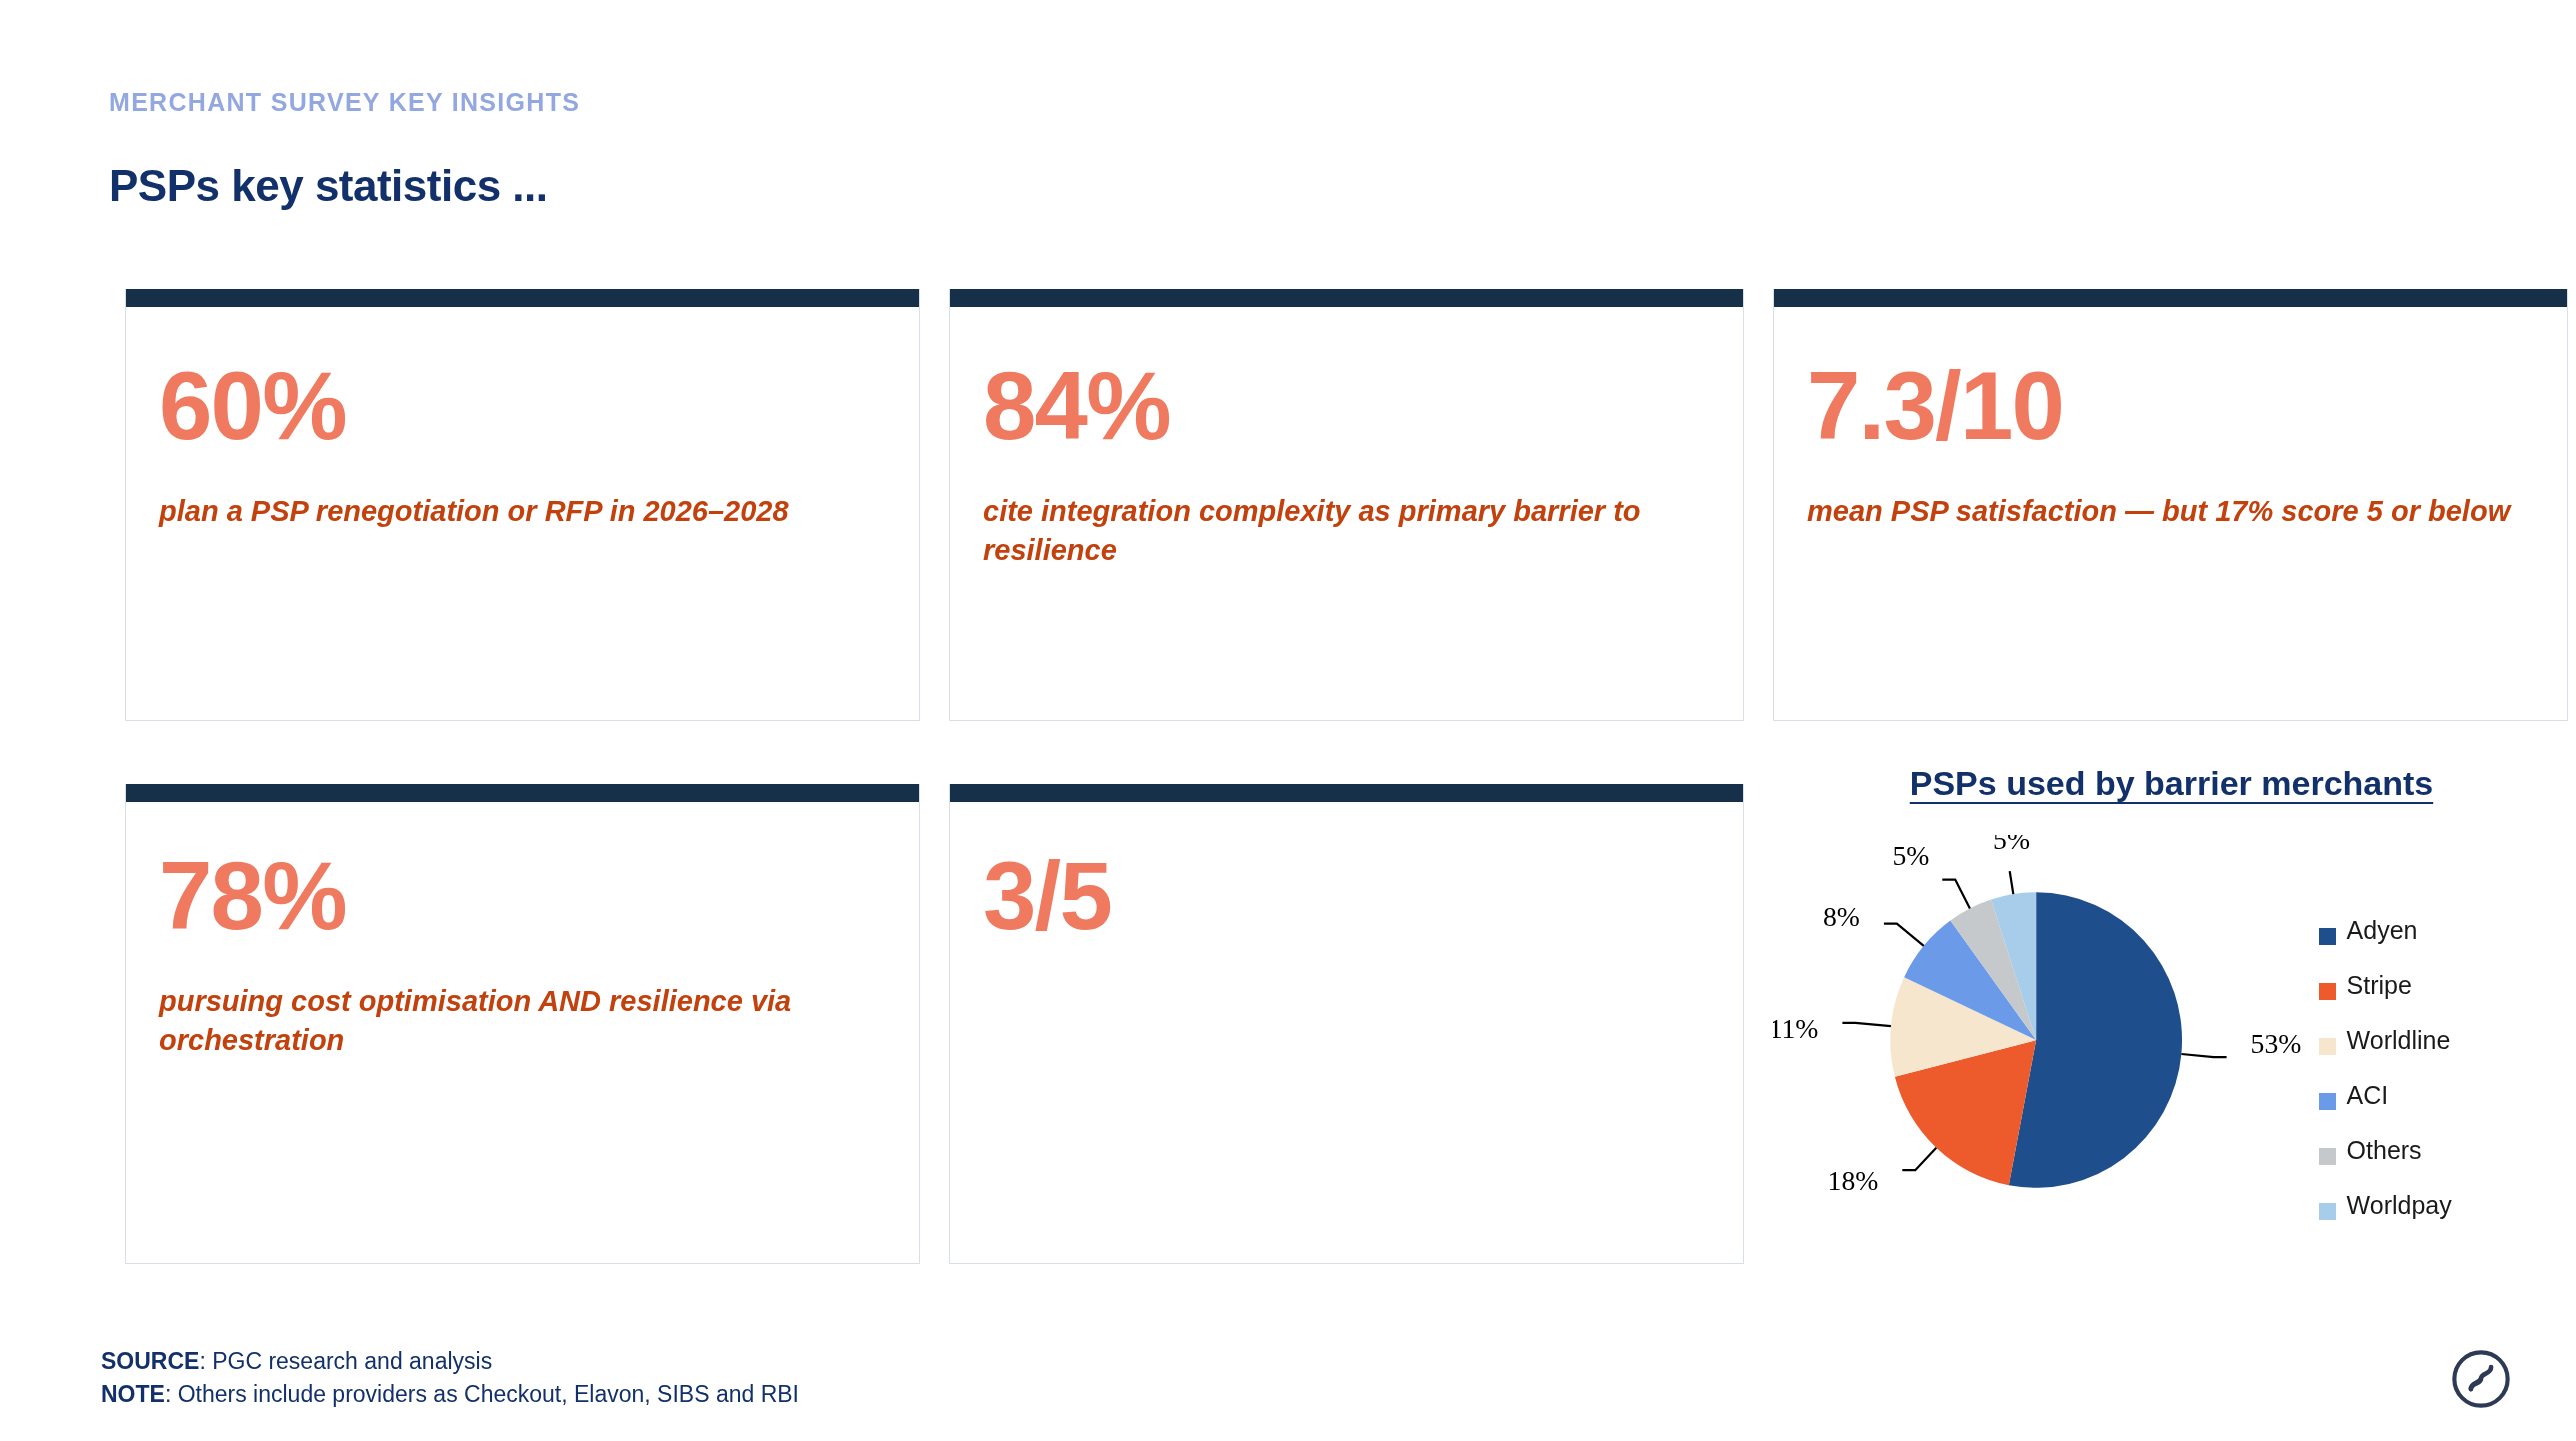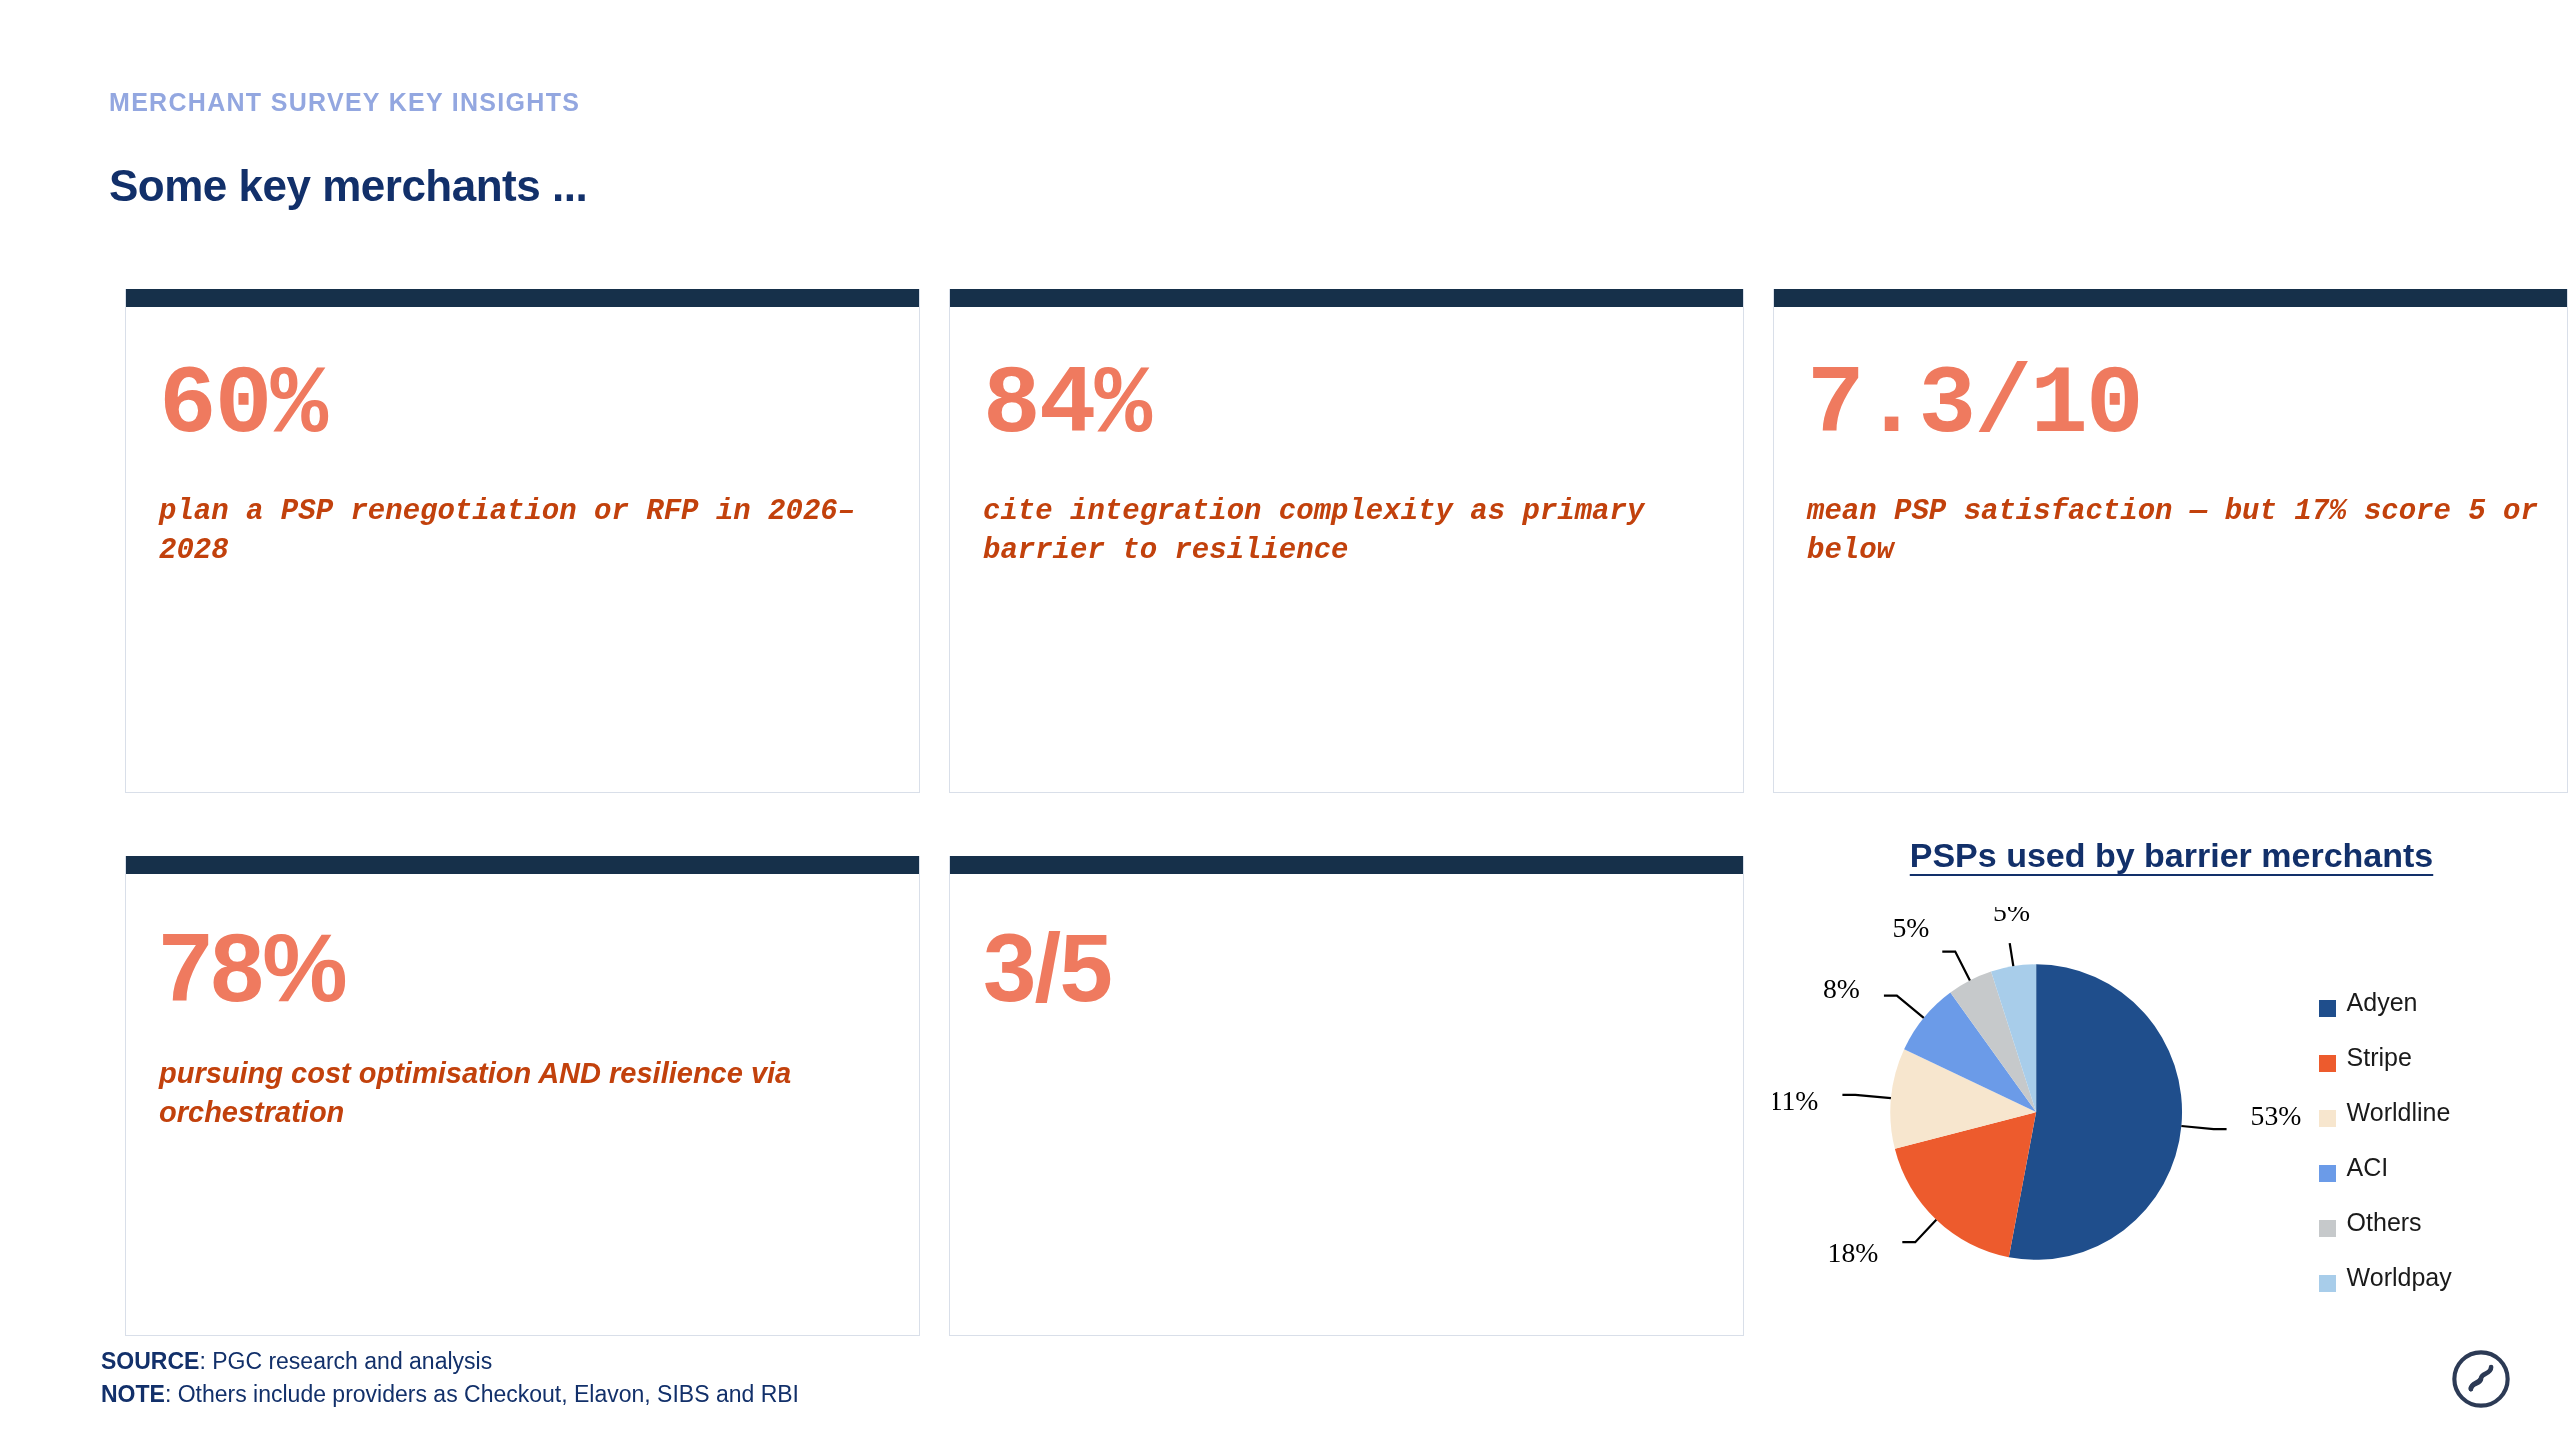--- a/index.html
+++ b/index.html
@@ -8,21 +8,21 @@
 
   
   #eyebrow{position:absolute;left:109px;top:88px;font-size:25px;font-weight:bold;
            letter-spacing:1.3px;color:#93a7e0;white-space:nowrap;}
   #page-title{position:absolute;left:109px;top:161px;font-size:44px;font-weight:bold;
               color:#12306a;white-space:nowrap;letter-spacing:-0.5px;}
 
   
   #grid{position:absolute;left:125px;top:289px;width:2414px;}
   .row{display:flex;gap:29px;}
-  .row1{height:504px;font-family:Liberation Mono, monospace;}
+  .row1{height:432px;}
   .row2{height:480px;margin-top:63px;}
   .cell{width:795px;flex:0 0 795px;position:relative;}
 
   .card{position:relative;width:100%;height:100%;
         background:#ffffff;border:0.9px solid #d9dfe9;border-top:none;
         box-sizing:border-box;}
   .card-bar{height:17.5px;background:#16304a;width:100%;}
   .card-body{padding:0 33px;position:relative;height:calc(100% - 17.5px);}
   .stat-number{position:absolute;left:33px;top:51px;color:#ef7a5f;
                font-size:96px;font-weight:bold;line-height:1;letter-spacing:-1.8px;}
@@ -48,21 +48,21 @@
   
   #footer{position:absolute;left:101px;top:1345px;color:#12306a;font-size:23px;
           line-height:1.42;}
   #footer b{font-weight:bold;text-align:center;}
   #logo{position:absolute;left:2447px;top:1345px;width:68px;height:68px;}
 </style>
 </head>
 <body>
 
 <div id="eyebrow">MERCHANT SURVEY KEY INSIGHTS</div>
-<div id="page-title">Some key merchants ...</div>
+<div id="page-title">PSPs key statistics ...</div>
 
 <div id="grid">
 
   <div class="row row1">
 
     <div class="cell">
       <div class="card">
         <div class="card-bar"></div>
         <div class="card-body">
           <div class="stat-number">60%</div>

